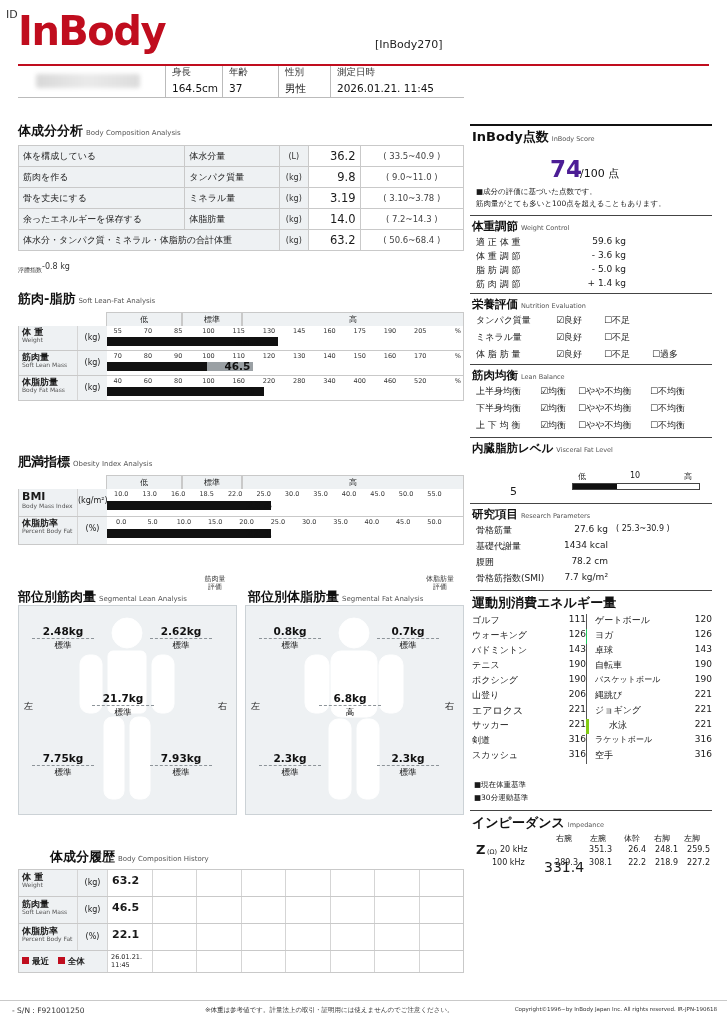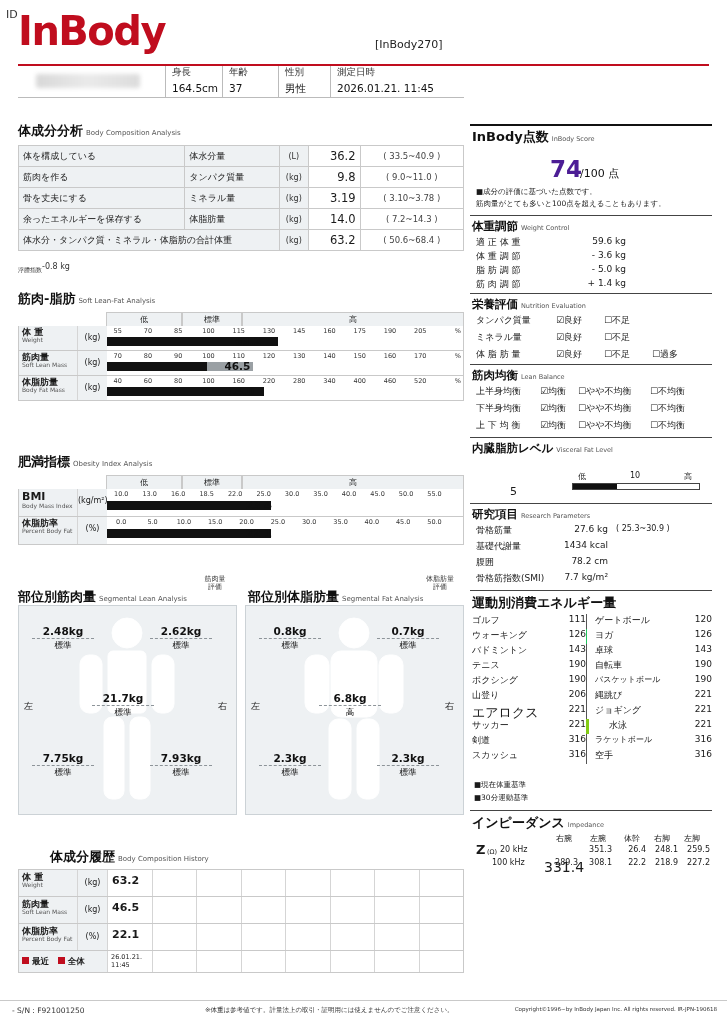--- a/index.html
+++ b/index.html
@@ -634,21 +634,21 @@
       <div style="width:92px;font-size:8px;padding-left:8px;border-left:1px solid #555;">バスケットボール</div>
       <div style="width:34px;text-align:right;font-size:9px;">190</div>
     </div>
     <div style="display:flex;height:15px;">
       <div style="width:80px;font-size:9px;">山登り</div>
       <div style="width:34px;text-align:right;font-size:9px;">206</div>
       <div style="width:92px;font-size:9px;padding-left:8px;border-left:1px solid #555;">縄跳び</div>
       <div style="width:34px;text-align:right;font-size:9px;">221</div>
     </div>
     <div style="display:flex;height:15px;">
-      <div style="width:80px;font-size:13px;">エアロクス</div>
+      <div style="width:80px;font-size:10px;">エアロクス</div>
       <div style="width:34px;text-align:right;font-size:9px;">221</div>
       <div style="width:92px;font-size:9px;padding-left:8px;border-left:1px solid #555;">ジョギング</div>
       <div style="width:34px;text-align:right;font-size:9px;">221</div>
     </div>
     <div style="display:flex;height:15px;">
       <div style="width:80px;font-size:9px;">サッカー</div>
       <div style="width:34px;text-align:right;font-size:9px;">221</div>
       <div style="width:92px;font-size:9px;padding-left:20px;border-left:3px solid #84cc16;">水泳</div>
       <div style="width:34px;text-align:right;font-size:9px;">221</div>
     </div>

